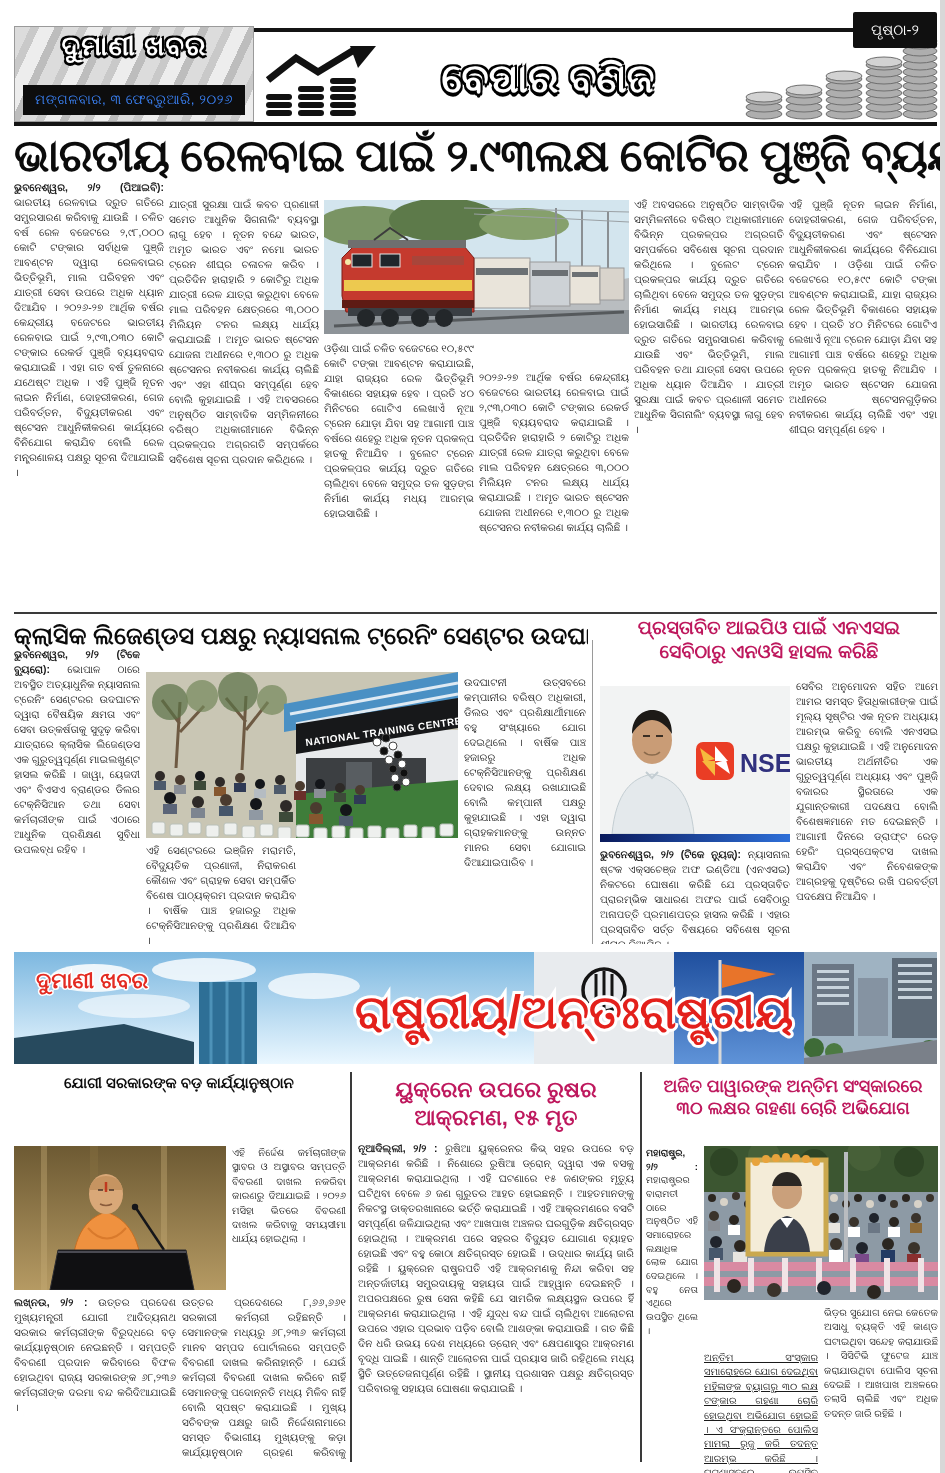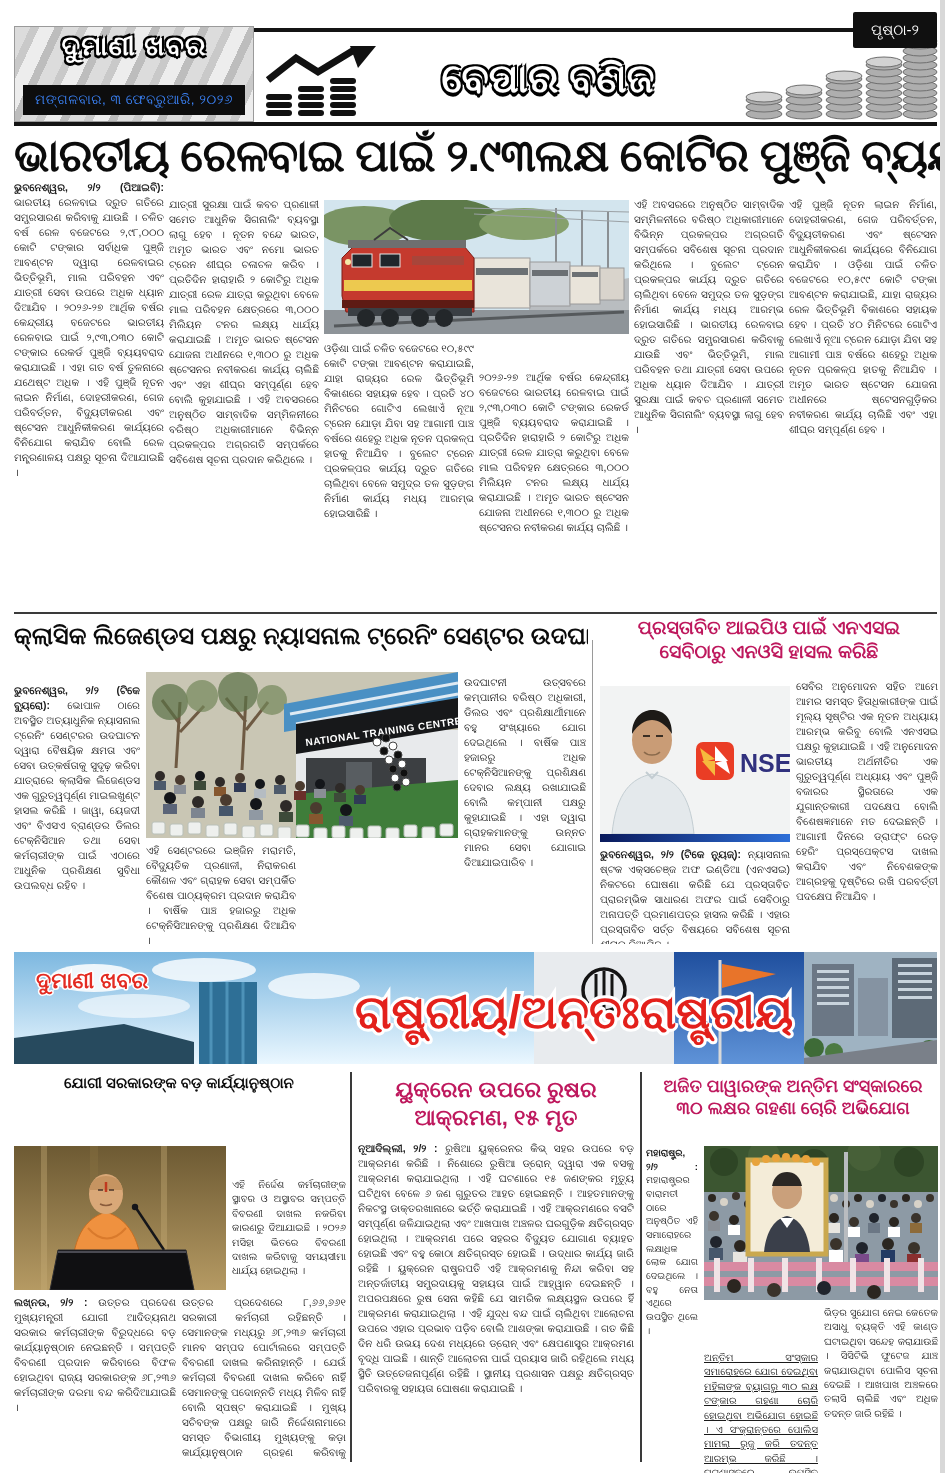--- a/index.html
+++ b/index.html
@@ -163,21 +163,21 @@
 
   <div class="abs col" style="left:324px;top:342px;width:150px;height:266px;">ଓଡ଼ିଶା ପାଇଁ ଚଳିତ ବଜେଟରେ ୧୦,୫୯୯ କୋଟି ଟଙ୍କା ଆବଣ୍ଟନ କରାଯାଇଛି, ଯାହା ରାଜ୍ୟର ରେଳ ଭିତ୍ତିଭୂମି ବିକାଶରେ ସହାୟକ ହେବ । ପ୍ରତି ୪୦ ମିନିଟରେ ଗୋଟିଏ ଲେଖାଏଁ ନୂଆ ଟ୍ରେନ ଯୋଡ଼ା ଯିବା ସହ ଆଗାମୀ ପାଞ୍ଚ ବର୍ଷରେ ଶହେରୁ ଅଧିକ ନୂତନ ପ୍ରକଳ୍ପ ହାତକୁ ନିଆଯିବ । ବୁଲେଟ ଟ୍ରେନ ପ୍ରକଳ୍ପର କାର୍ଯ୍ୟ ଦ୍ରୁତ ଗତିରେ ଚାଲିଥିବା ବେଳେ ସମୁଦ୍ର ତଳ ସୁଡ଼ଙ୍ଗ ନିର୍ମାଣ କାର୍ଯ୍ୟ ମଧ୍ୟ ଆରମ୍ଭ ହୋଇସାରିଛି ।</div>
   <div class="abs col" style="left:479px;top:342px;width:150px;height:266px;margin-top:29px;">୨୦୨୬-୨୭ ଆର୍ଥିକ ବର୍ଷର କେନ୍ଦ୍ରୀୟ ବଜେଟରେ ଭାରତୀୟ ରେଳବାଇ ପାଇଁ ୨,୯୩,୦୩୦ କୋଟି ଟଙ୍କାର ରେକର୍ଡ ପୁଞ୍ଜି ବ୍ୟୟବରାଦ କରାଯାଇଛି । ପ୍ରତିଦିନ ହାରାହାରି ୨ କୋଟିରୁ ଅଧିକ ଯାତ୍ରୀ ରେଳ ଯାତ୍ରା କରୁଥିବା ବେଳେ ମାଲ ପରିବହନ କ୍ଷେତ୍ରରେ ୩,୦୦୦ ମିଲିୟନ ଟନର ଲକ୍ଷ୍ୟ ଧାର୍ଯ୍ୟ କରାଯାଇଛି । ଅମୃତ ଭାରତ ଷ୍ଟେସନ ଯୋଜନା ଅଧୀନରେ ୧,୩୦୦ ରୁ ଅଧିକ ଷ୍ଟେସନର ନବୀକରଣ କାର୍ଯ୍ୟ ଚାଲିଛି ।</div>
   <div class="abs col" style="left:634px;top:198px;width:150px;height:410px;">ଏହି ଅବସରରେ ଅନୁଷ୍ଠିତ ସାମ୍ବାଦିକ ସମ୍ମିଳନୀରେ ବରିଷ୍ଠ ଅଧିକାରୀମାନେ ବିଭିନ୍ନ ପ୍ରକଳ୍ପର ଅଗ୍ରଗତି ସମ୍ପର୍କରେ ସବିଶେଷ ସୂଚନା ପ୍ରଦାନ କରିଥିଲେ । ବୁଲେଟ ଟ୍ରେନ ପ୍ରକଳ୍ପର କାର୍ଯ୍ୟ ଦ୍ରୁତ ଗତିରେ ଚାଲିଥିବା ବେଳେ ସମୁଦ୍ର ତଳ ସୁଡ଼ଙ୍ଗ ନିର୍ମାଣ କାର୍ଯ୍ୟ ମଧ୍ୟ ଆରମ୍ଭ ହୋଇସାରିଛି । ଭାରତୀୟ ରେଳବାଇ ଦ୍ରୁତ ଗତିରେ ସମ୍ପ୍ରସାରଣ କରିବାକୁ ଯାଉଛି ଏବଂ ଭିତ୍ତିଭୂମି, ମାଲ ପରିବହନ ତଥା ଯାତ୍ରୀ ସେବା ଉପରେ ଅଧିକ ଧ୍ୟାନ ଦିଆଯିବ । ଯାତ୍ରୀ ସୁରକ୍ଷା ପାଇଁ କବଚ ପ୍ରଣାଳୀ ସମେତ ଆଧୁନିକ ସିଗନାଲିଂ ବ୍ୟବସ୍ଥା ଲାଗୁ ହେବ ।</div>
   <div class="abs col" style="left:789px;top:198px;width:148px;height:410px;">ଏହି ପୁଞ୍ଜି ନୂତନ ଲାଇନ ନିର୍ମାଣ, ଦୋହରୀକରଣ, ଗେଜ ପରିବର୍ତ୍ତନ, ବିଦ୍ୟୁତୀକରଣ ଏବଂ ଷ୍ଟେସନ ଆଧୁନିକୀକରଣ କାର୍ଯ୍ୟରେ ବିନିଯୋଗ କରାଯିବ । ଓଡ଼ିଶା ପାଇଁ ଚଳିତ ବଜେଟରେ ୧୦,୫୯୯ କୋଟି ଟଙ୍କା ଆବଣ୍ଟନ କରାଯାଇଛି, ଯାହା ରାଜ୍ୟର ରେଳ ଭିତ୍ତିଭୂମି ବିକାଶରେ ସହାୟକ ହେବ । ପ୍ରତି ୪୦ ମିନିଟରେ ଗୋଟିଏ ଲେଖାଏଁ ନୂଆ ଟ୍ରେନ ଯୋଡ଼ା ଯିବା ସହ ଆଗାମୀ ପାଞ୍ଚ ବର୍ଷରେ ଶହେରୁ ଅଧିକ ନୂତନ ପ୍ରକଳ୍ପ ହାତକୁ ନିଆଯିବ । ଅମୃତ ଭାରତ ଷ୍ଟେସନ ଯୋଜନା ଅଧୀନରେ ଷ୍ଟେସନଗୁଡ଼ିକର ନବୀକରଣ କାର୍ଯ୍ୟ ଚାଲିଛି ଏବଂ ଏହା ଶୀଘ୍ର ସମ୍ପୂର୍ଣ୍ଣ ହେବ ।</div>
 
   <div class="abs" style="left:14px;top:612px;width:923px;height:2px;background:#3a3a3a;"></div>
 
   <div class="abs h2" style="left:14px;top:622px;width:574px;height:44px;font-size:24px;">କ୍ଲାସିକ ଲିଜେଣ୍ଡସ ପକ୍ଷରୁ ନ୍ୟାସନାଲ ଟ୍ରେନିଂ ସେଣ୍ଟର ଉଦଘାଟିତ</div>
 
-  <div class="abs col" style="left:14px;top:684px;width:126px;height:268px;">
+  <div class="abs col" style="left:14px;top:648px;width:126px;height:268px;">
     <b class="dl">ଭୁବନେଶ୍ୱର, ୨/୨ (ଟିକେ ବ୍ୟୁରୋ):</b>
     <span>ଭୋପାଳ ଠାରେ ଅବସ୍ଥିତ ଅତ୍ୟାଧୁନିକ ନ୍ୟାସନାଲ ଟ୍ରେନିଂ ସେଣ୍ଟରର ଉଦଘାଟନ ଦ୍ୱାରା ବୈଷୟିକ କ୍ଷମତା ଏବଂ ସେବା ଉତ୍କର୍ଷତାକୁ ସୁଦୃଢ଼ କରିବା ଯାତ୍ରାରେ କ୍ଲାସିକ ଲିଜେଣ୍ଡସ ଏକ ଗୁରୁତ୍ୱପୂର୍ଣ୍ଣ ମାଇଲଖୁଣ୍ଟ ହାସଲ କରିଛି । ଜାୱା, ୟେଜଦୀ ଏବଂ ବିଏସଏ ବ୍ରାଣ୍ଡର ଡିଲର ଟେକ୍ନିସିଆନ ତଥା ସେବା କର୍ମଚାରୀଙ୍କ ପାଇଁ ଏଠାରେ ଆଧୁନିକ ପ୍ରଶିକ୍ଷଣ ସୁବିଧା ଉପଲବ୍ଧ ରହିବ ।</span>
   </div>
 
   <svg class="abs photo" style="left:146px;top:672px;" width="312" height="166" viewBox="0 0 312 166">
     <rect width="312" height="166" fill="#c9c6b4"></rect>
     <g stroke="#6e5a43" stroke-width="3" fill="none">
       <path d="M30,96 L34,30 M34,52 L16,28 M34,60 L58,34"></path>
       <path d="M96,98 L100,24 M100,50 L80,26 M100,58 L122,30"></path>
     </g>
@@ -381,21 +381,21 @@
     <line x1="92" y1="36" x2="92" y2="46" stroke="#c03a1f" stroke-width="2.5"></line>
     <line x1="84" y1="44" x2="89" y2="44" stroke="#4a352a" stroke-width="1.5"></line>
     <line x1="95" y1="44" x2="100" y2="44" stroke="#4a352a" stroke-width="1.5"></line>
     <path d="M86,58 C90,60 94,60 98,58" fill="none" stroke="#8a5c3c" stroke-width="1.5"></path>
     <line x1="150" y1="104" x2="122" y2="62" stroke="#15161a" stroke-width="2.5"></line>
     <circle cx="121" cy="61" r="3.2" fill="#15161a"></circle>
     <polygon points="44,104 172,104 180,144 36,144" fill="#101012" stroke="#2c2c30"></polygon>
     <line x1="44" y1="106" x2="172" y2="106" stroke="#4a4a52" stroke-width="2"></line>
   </svg>
 
-  <div class="abs col" style="left:232px;top:1146px;width:114px;height:144px;font-size:10px;margin-top:32px;">ଏହି ନିର୍ଦ୍ଦେଶ କର୍ମଚାରୀଙ୍କ ସ୍ଥାବର ଓ ଅସ୍ଥାବର ସମ୍ପତ୍ତି ବିବରଣୀ ଦାଖଲ ନକରିବା କାରଣରୁ ଦିଆଯାଇଛି । ୨୦୨୬ ମସିହା ଭିତରେ ବିବରଣୀ ଦାଖଲ କରିବାକୁ ସମୟସୀମା ଧାର୍ଯ୍ୟ ହୋଇଥିଲା ।</div>
+  <div class="abs col" style="left:232px;top:1146px;width:114px;height:144px;font-size:10px;">ଏହି ନିର୍ଦ୍ଦେଶ କର୍ମଚାରୀଙ୍କ ସ୍ଥାବର ଓ ଅସ୍ଥାବର ସମ୍ପତ୍ତି ବିବରଣୀ ଦାଖଲ ନକରିବା କାରଣରୁ ଦିଆଯାଇଛି । ୨୦୨୬ ମସିହା ଭିତରେ ବିବରଣୀ ଦାଖଲ କରିବାକୁ ସମୟସୀମା ଧାର୍ଯ୍ୟ ହୋଇଥିଲା ।</div>
   <div class="abs col" style="left:14px;top:1296px;width:162px;height:166px;">
     <b class="dl">ଲଖ୍ନଉ, ୨/୨ :</b>
     <span>ଉତ୍ତର ପ୍ରଦେଶ ମୁଖ୍ୟମନ୍ତ୍ରୀ ଯୋଗୀ ଆଦିତ୍ୟନାଥ ସରକାର କର୍ମଚାରୀଙ୍କ ବିରୁଦ୍ଧରେ ବଡ଼ କାର୍ଯ୍ୟାନୁଷ୍ଠାନ ନେଇଛନ୍ତି । ସମ୍ପତ୍ତି ବିବରଣୀ ପ୍ରଦାନ କରିବାରେ ବିଫଳ ହୋଇଥିବା ରାଜ୍ୟ ସରକାରଙ୍କ ୬୮,୨୩୬ କର୍ମଚାରୀଙ୍କ ଦରମା ବନ୍ଦ କରିଦିଆଯାଇଛି ।</span>
   </div>
   <div class="abs col" style="left:182px;top:1296px;width:164px;height:166px;">ଉତ୍ତର ପ୍ରଦେଶରେ ୮,୬୬,୬୬୧ ସରକାରୀ କର୍ମଚାରୀ ରହିଛନ୍ତି । ସେମାନଙ୍କ ମଧ୍ୟରୁ ୬୮,୨୩୬ କର୍ମଚାରୀ ମାନବ ସମ୍ପଦ ପୋର୍ଟାଲରେ ସମ୍ପତ୍ତି ବିବରଣୀ ଦାଖଲ କରିନାହାନ୍ତି । ଯେଉଁ କର୍ମଚାରୀ ବିବରଣୀ ଦାଖଲ କରିବେ ନାହିଁ ସେମାନଙ୍କୁ ପଦୋନ୍ନତି ମଧ୍ୟ ମିଳିବ ନାହିଁ ବୋଲି ସ୍ପଷ୍ଟ କରାଯାଇଛି । ମୁଖ୍ୟ ସଚିବଙ୍କ ପକ୍ଷରୁ ଜାରି ନିର୍ଦ୍ଦେଶନାମାରେ ସମସ୍ତ ବିଭାଗୀୟ ମୁଖ୍ୟଙ୍କୁ କଡ଼ା କାର୍ଯ୍ୟାନୁଷ୍ଠାନ ଗ୍ରହଣ କରିବାକୁ କୁହାଯାଇଛି ।</div>
 
   <div class="abs h2ml" style="left:358px;top:1076px;width:276px;height:60px;font-size:22px;">ୟୁକ୍ରେନ ଉପରେ ରୁଷର
 ଆକ୍ରମଣ, ୧୫ ମୃତ</div>
   <div class="abs col" style="left:358px;top:1142px;width:276px;height:318px;">
     <b class="dl">ନୂଆଦିଲ୍ଲୀ, ୨/୨ :</b>

